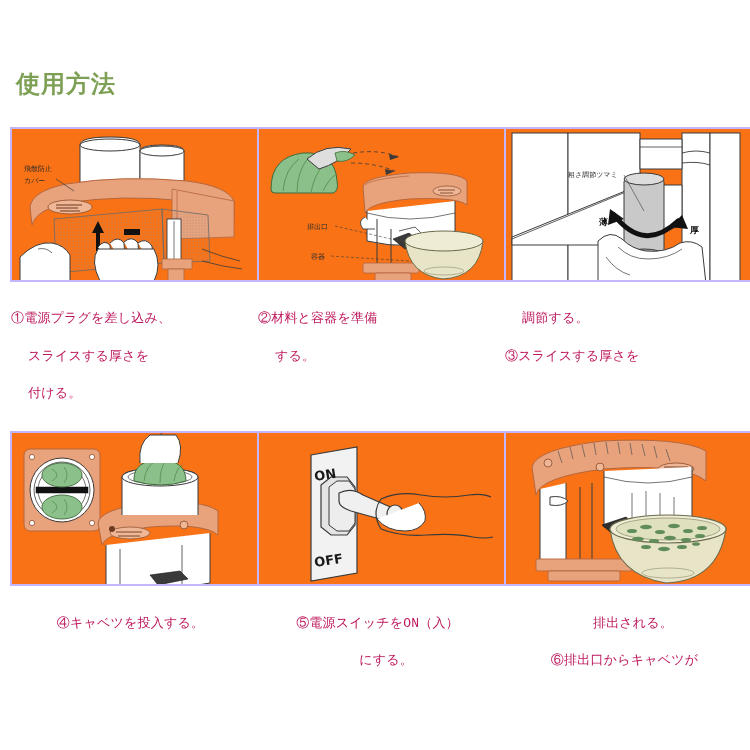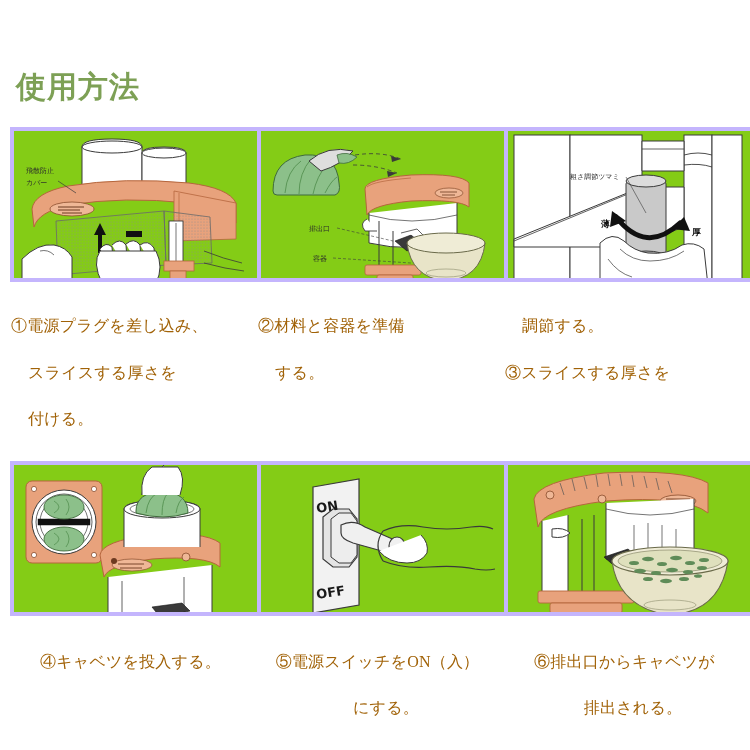--- a/index.html
+++ b/index.html
@@ -14,21 +14,21 @@
     color: #333333;
     position: relative;
     overflow: hidden;
   }
 
   
   .page-title {
     position: absolute;
     left: 16px;
     top: 72px;
-    font-size: 30px;
+    font-size: 24px;
     font-weight: 700;
     color: #7da055;
     letter-spacing: 1px;
     line-height: 1;
   }
 
   
   .steps-grid {
     position: absolute;
     left: 10px;
@@ -40,36 +40,36 @@
     grid-row-gap: 8px;
   }
   .step-cell {
     width: 240px;
   }
 
   
   .panel {
     width: 280px;
     height: 155px;
-    border: 4px solid #c4b5fd;
-    background: #84cc16;
+    border: 2px solid #c4b5fd;
+    background: #f97316;
     position: relative;
     overflow: hidden;
     box-sizing: border-box;
   }
   .panel svg { display: block; }
 
   
   .caption {
     margin-top: 9px;
-    font-size: 16px;
+    font-size: 13px;
     line-height: 1.45;
-    color: #a16207;
+    color: #be185d;
     letter-spacing: 0.2px;
-    font-family: Liberation Serif, serif;
+    font-family: Liberation Mono, monospace;
     white-space: pre-line;
     text-indent: 0;
     padding-left: 1px;
   }
   .caption .num { margin-right: 0px; }
   .cap-wrap {
     display: block;
     text-indent: -17px;
     padding-left: 17px;
   }
@@ -413,18 +413,18 @@
           <ellipse cx="194" cy="103" rx="5" ry="2"></ellipse>
             <ellipse cx="140" cy="114" rx="5" ry="2"></ellipse>
           <ellipse cx="158" cy="116" rx="6" ry="2.2"></ellipse>
             <ellipse cx="176" cy="114" rx="5" ry="2"></ellipse>
           <ellipse cx="190" cy="111" rx="4" ry="1.8"></ellipse>
         </g>
         <ellipse cx="162" cy="140" rx="26" ry="5" fill="none" stroke="#9a9a7a" stroke-width="0.7"></ellipse>
       </svg>
     </div>
     <div class="caption">
+      <span class="cap-wrap" style="text-indent:0;padding-left:17px;">排出される。</span>
       <span class="cap-wrap"><span class="num">⑥</span><span>排出口からキャベツが</span></span>
-      <span class="cap-wrap" style="text-indent:0;padding-left:17px;">排出される。</span>
     </div>
   </div>
 
 </div>
 
 </body></html>

